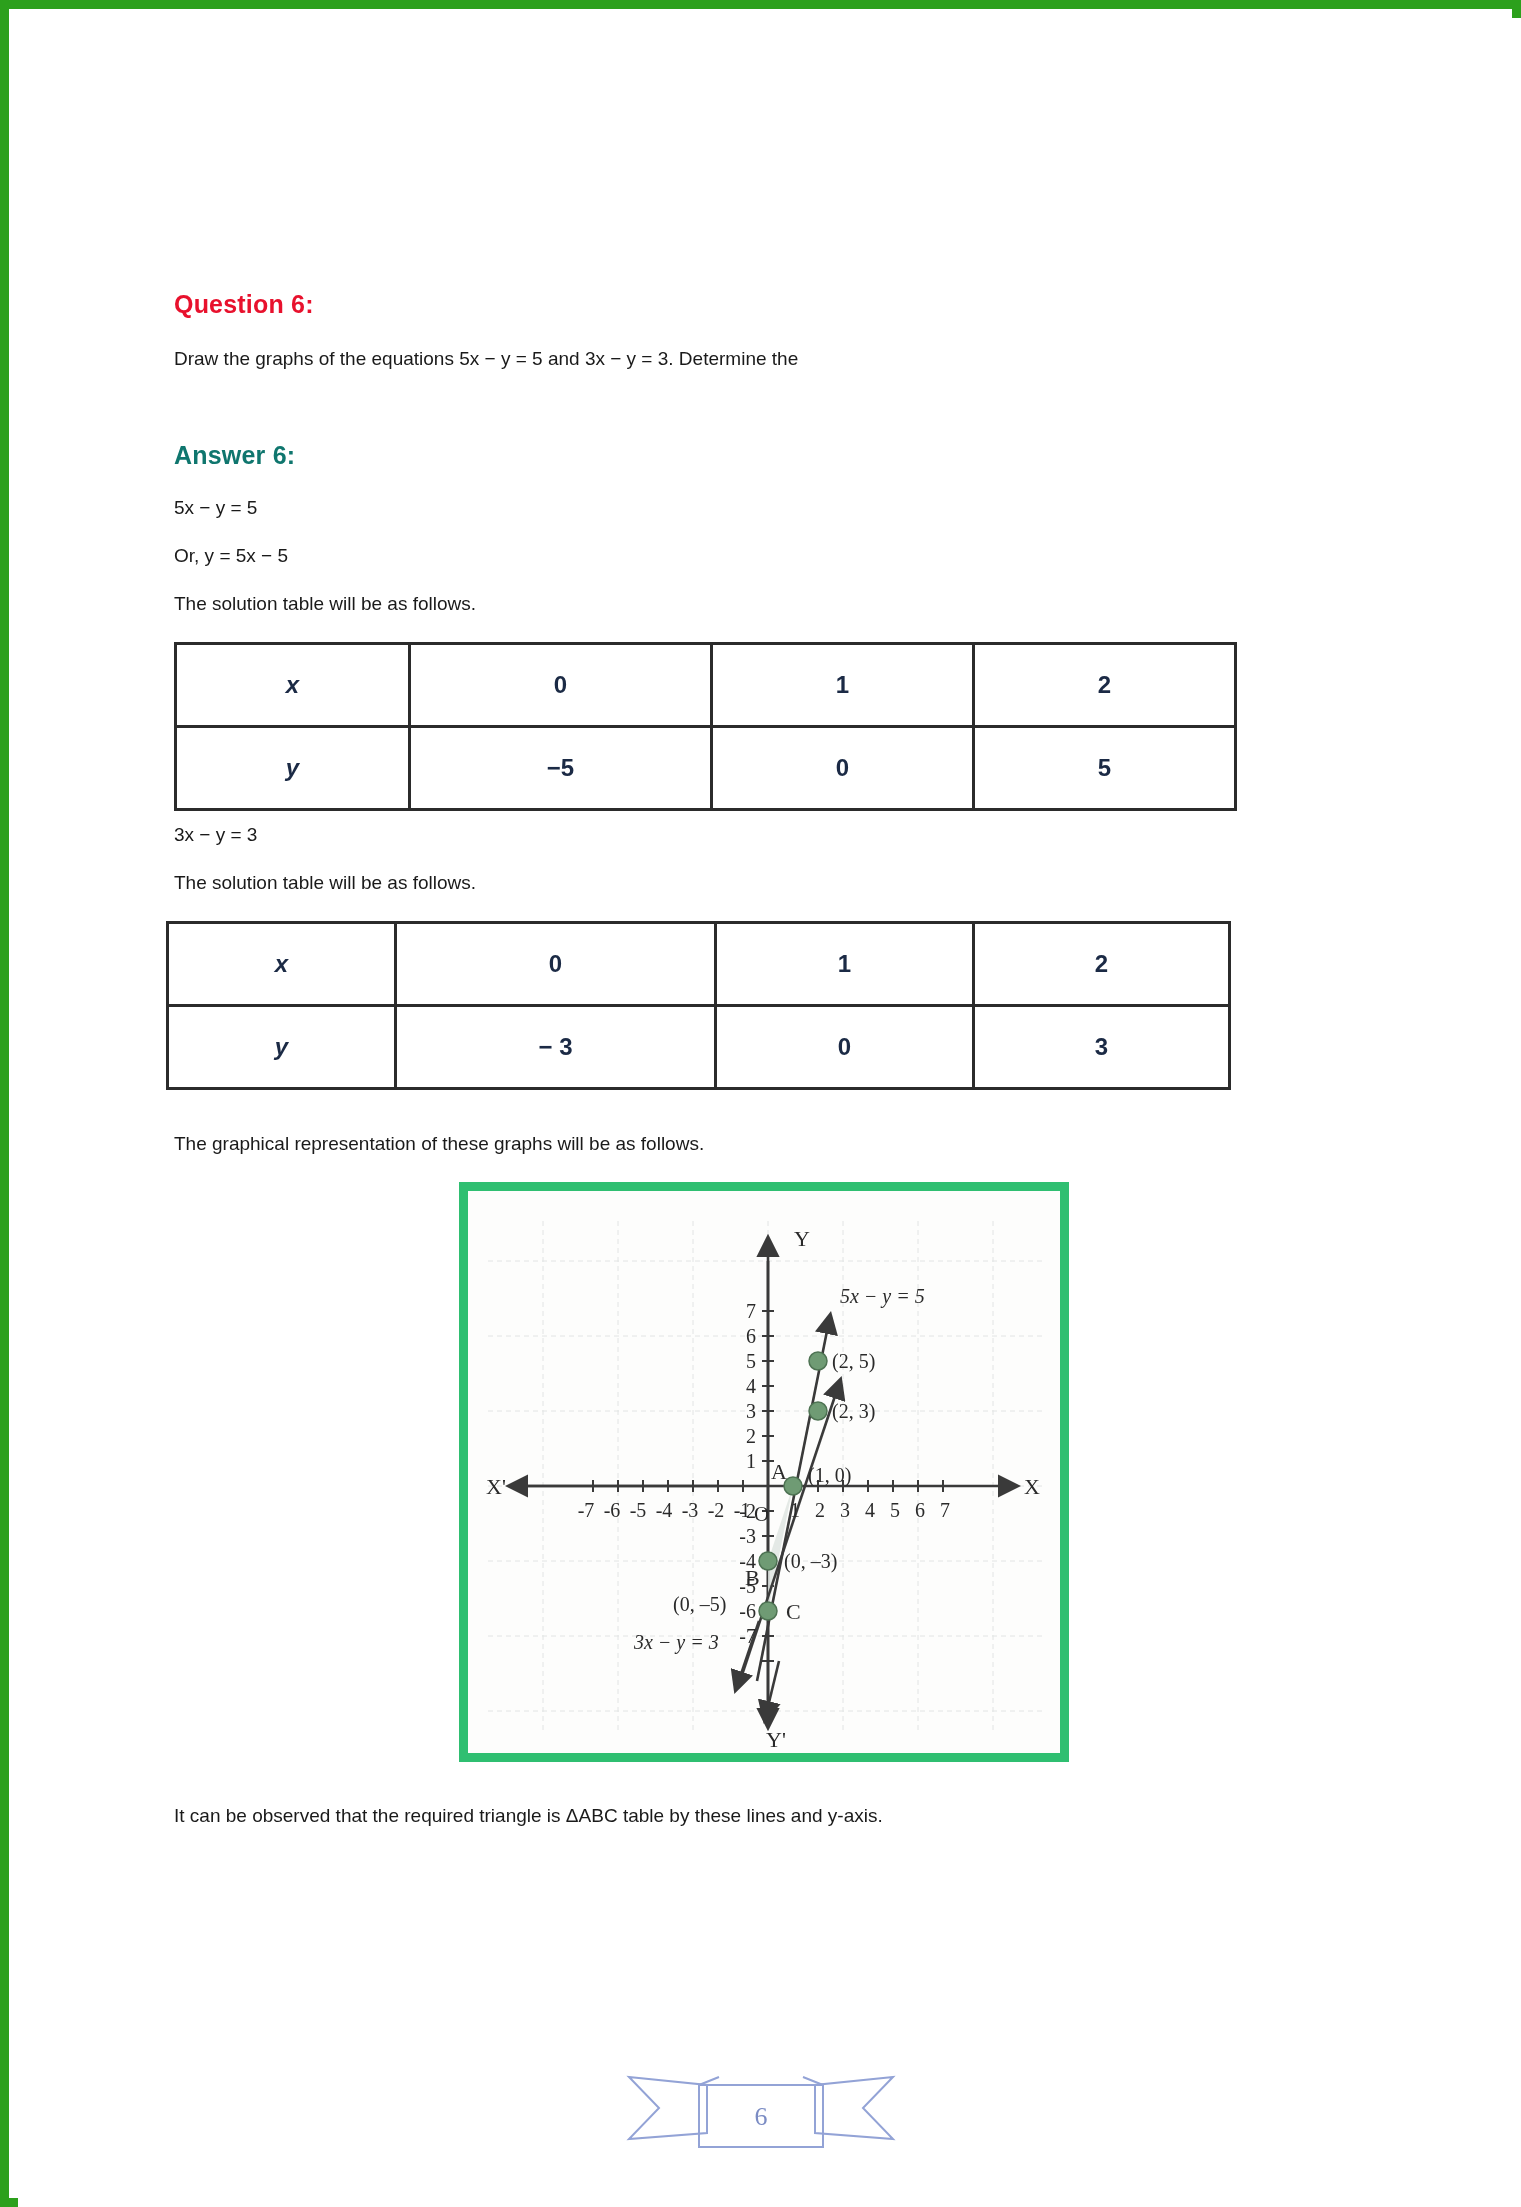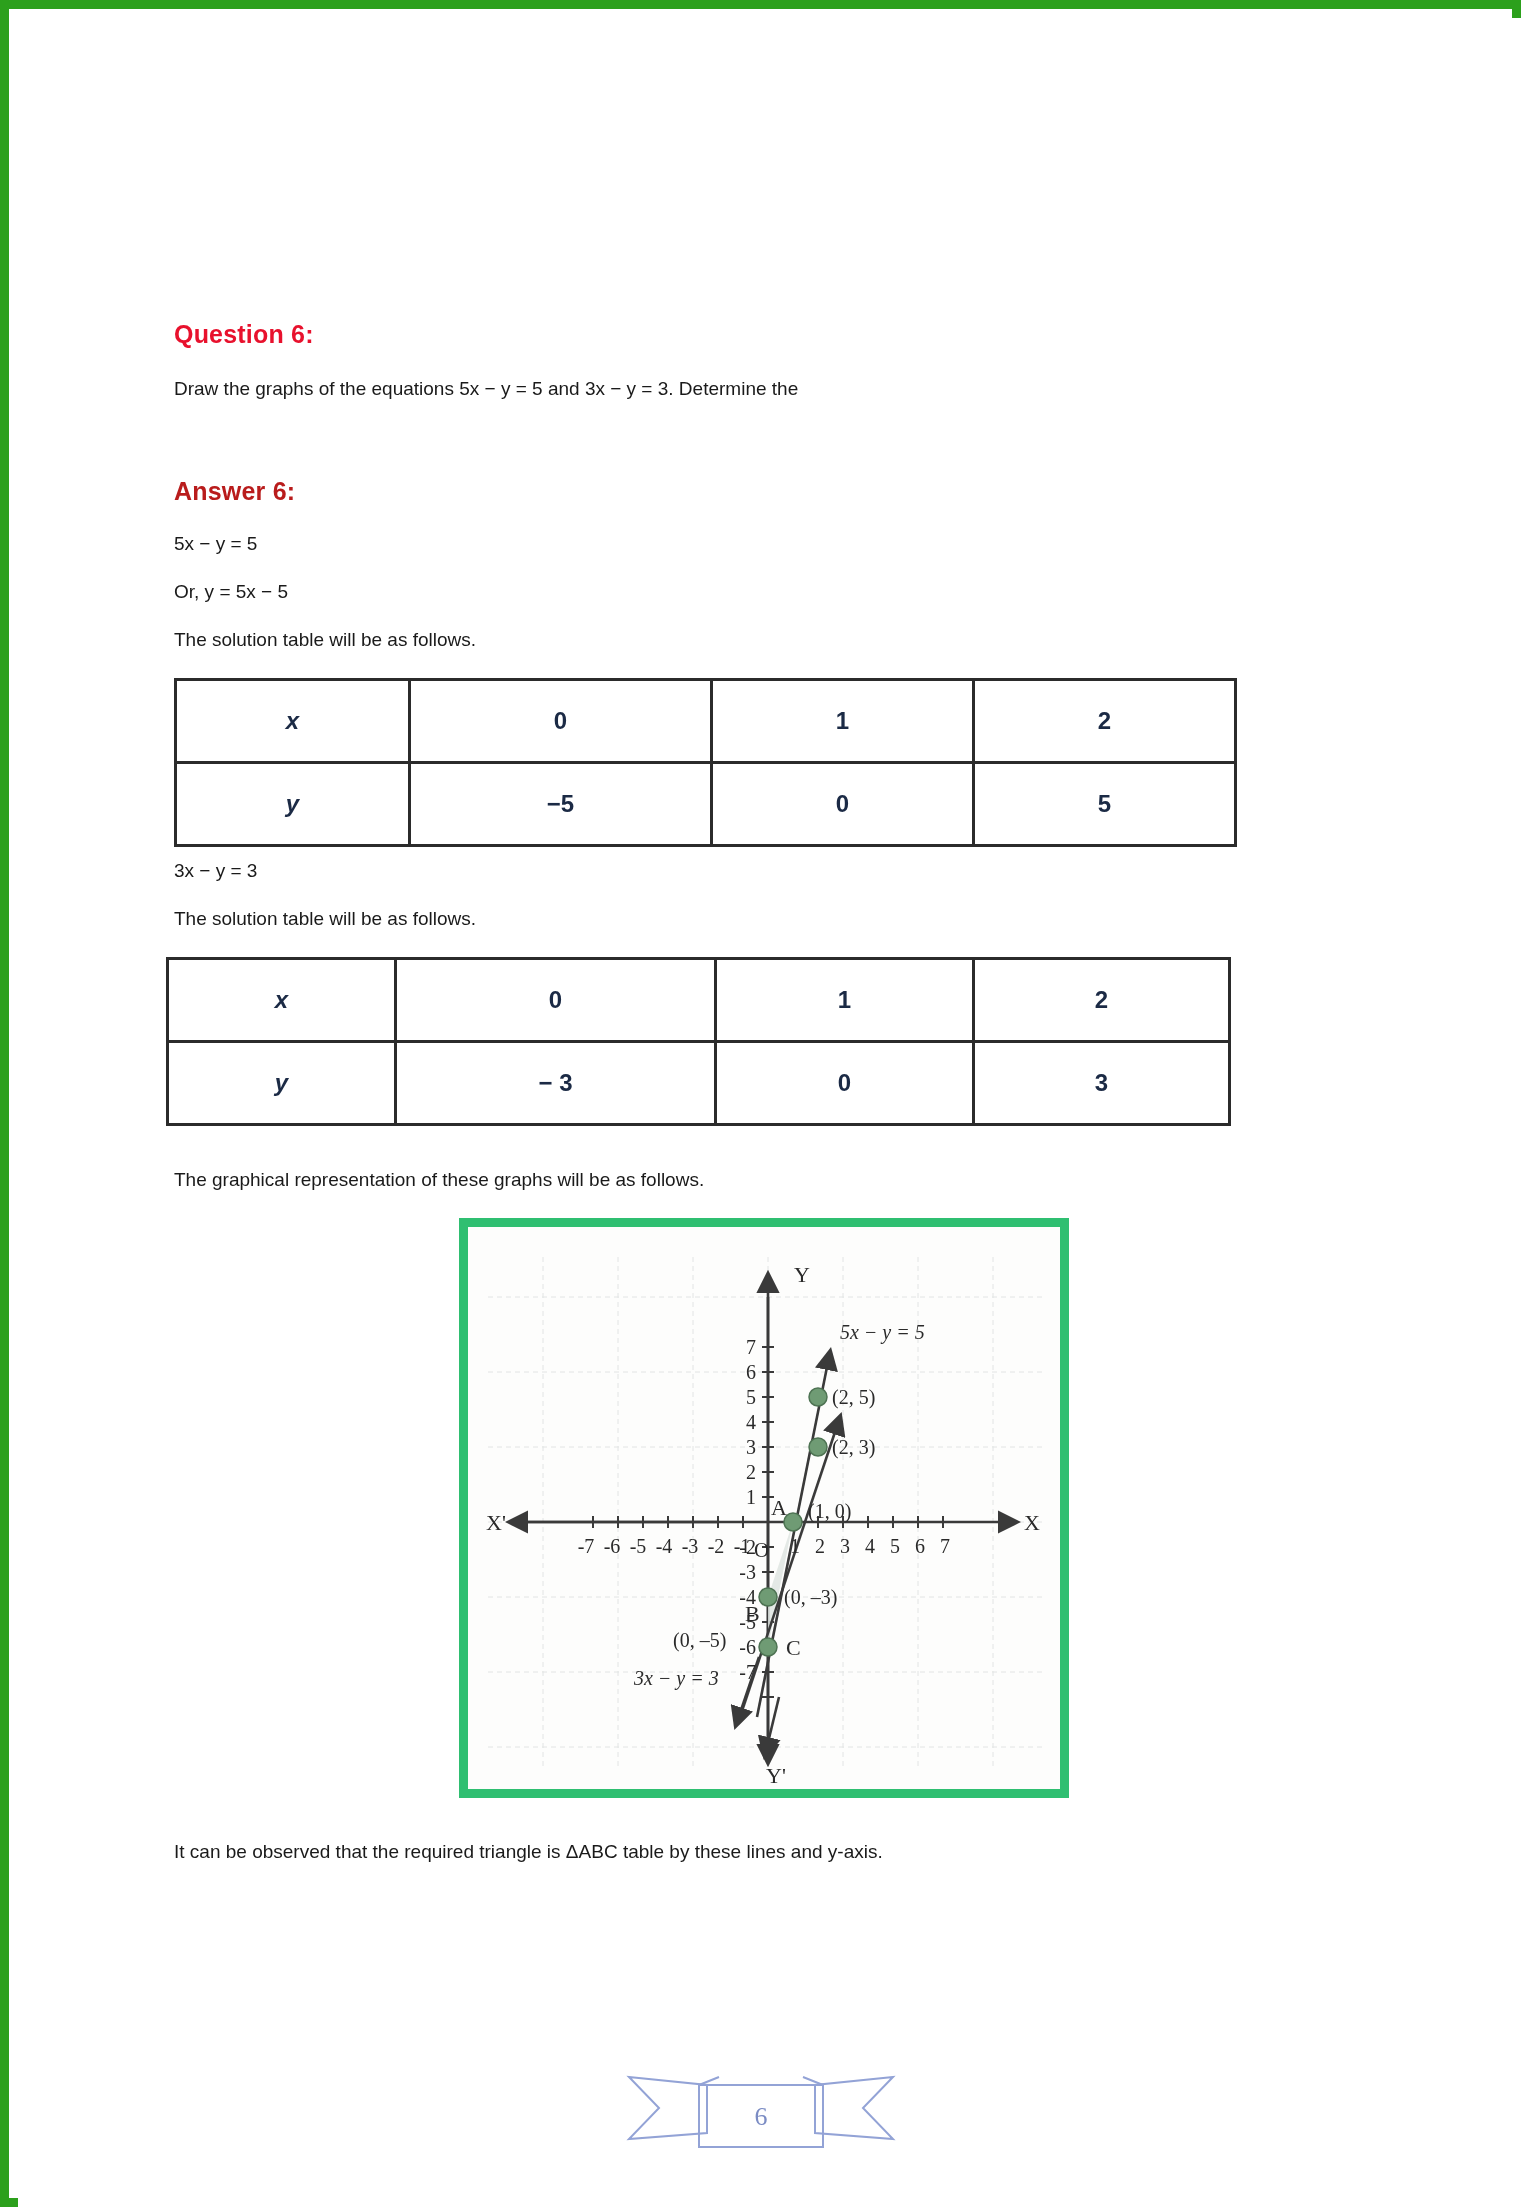--- a/index.html
+++ b/index.html
@@ -32,37 +32,37 @@
     height: 2189px;
     box-sizing: border-box;
     border: 3px solid #ffffff;
     background: #ffffff;
   }
 
   
   .content {
     position: absolute;
     left: 174px;
-    top: 320px;
+    top: 290px;
     width: 1180px;
   }
 
   .q-title {
     color: #e8112d;
     font-weight: bold;
     font-size: 25px;
     letter-spacing: .2px;
     margin: 0 0 16px 0;
   }
   .a-title {
-    color: #b91c1c;
+    color: #0f766e;
     font-weight: bold;
     font-size: 25px;
     letter-spacing: .2px;
-    margin: 12px 0 14px 0;
+    margin: 6px 0 14px 0;
   }
 
   .body-line {
     color: #1a1a1a;
     font-size: 19px;
     line-height: 48px;
     margin: 0;
     white-space: nowrap;
   }
 

